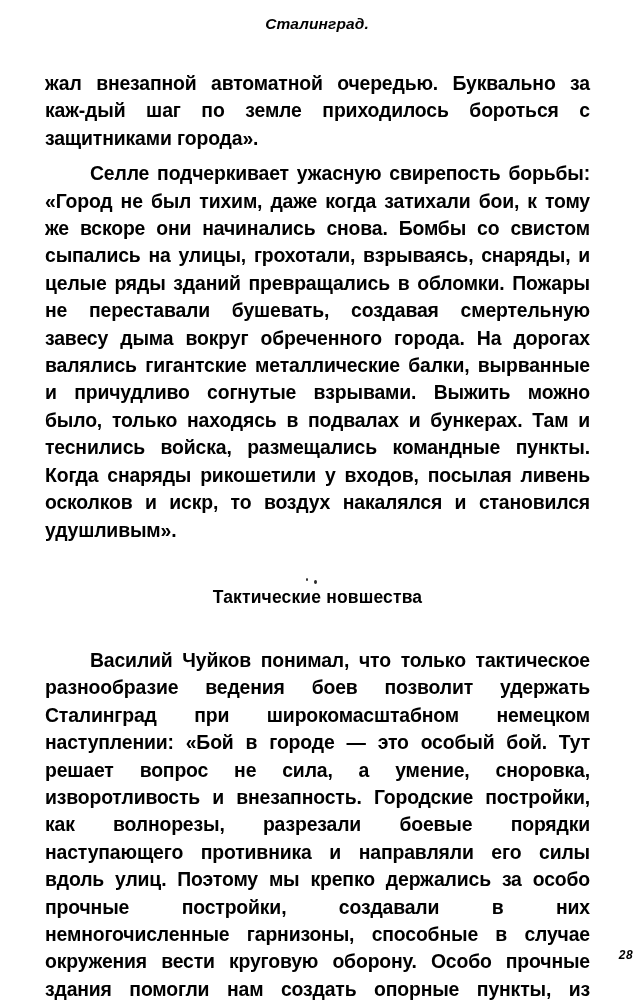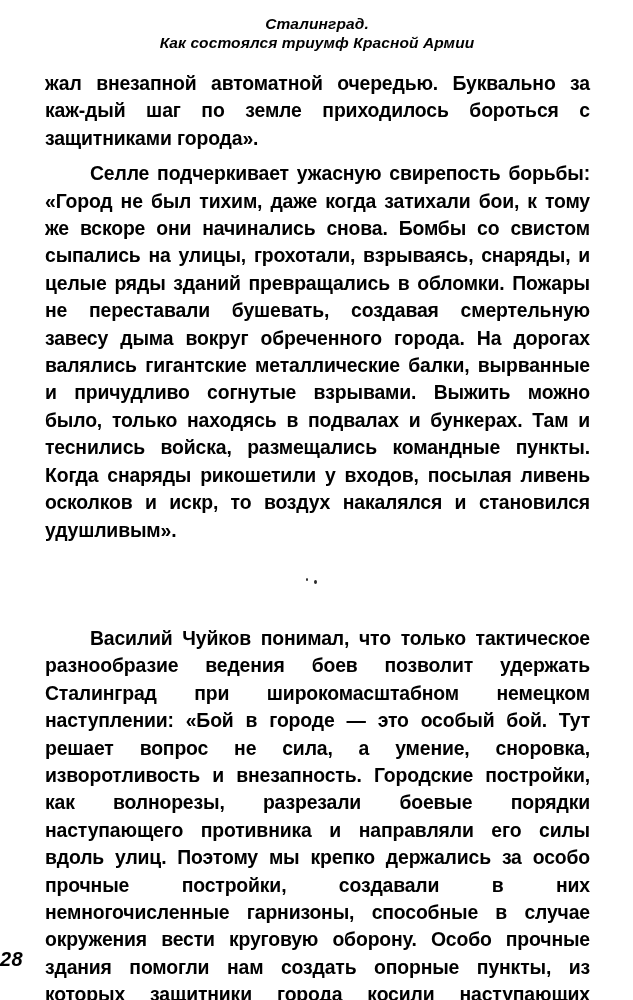--- a/index.html
+++ b/index.html
@@ -103,44 +103,44 @@
     margin-left: -4px;
     top: 28px;
   }
 
   
   .folio {
     position: absolute;
     left: 0;
     right: 0;
     top: 948px;
-    text-align: left;
-    font-size: 20px;
+    text-align: right;
+    font-size: 12px;
     font-weight: bold;
     font-style: italic;
     letter-spacing: 0.4px;
   }
 </style>
 </head>
 <body>
 
 <div class="page">
 
   <div class="running-head">
     <span class="rh-line-1">Сталинград.</span>
-    <span class="rh-line-2">Как состоялся триумф Красной Армии</span>
   </div>
 
   <div class="column">
 
     <p class="para no-stretch">жал внезапной автоматной очередью. Буквально за каж-дый шаг по земле приходилось бороться с защитниками города».</p>
 
     <p class="para indent no-stretch">Селле подчеркивает ужасную свирепость борьбы: «Город не был тихим, даже когда затихали бои, к тому же вскоре они начинались снова. Бомбы со свистом сыпались на улицы, грохотали, взрываясь, снаряды, и целые ряды зданий превращались в обломки. Пожары не переставали бушевать, создавая смертельную завесу дыма вокруг обреченного города. На дорогах валялись гигантские металлические балки, вырванные и причудливо согнутые взрывами. Выжить можно было, только находясь в подвалах и бункерах. Там и теснились войска, размещались командные пункты. Когда снаряды рикошетили у входов, посылая ливень осколков и искр, то воздух накалялся и становился удушливым».</p>
 
     <h2 class="section-heading">
+      <span>Тактические новшества</span>
       <span class="speckle speckle-a"></span>
       <span class="speckle speckle-b"></span>
     </h2>
 
     <p class="para indent no-stretch">Василий Чуйков понимал, что только тактическое разнообразие ведения боев позволит удержать Сталинград при широкомасштабном немецком наступлении: «Бой в городе — это особый бой. Тут решает вопрос не сила, а умение, сноровка, изворотливость и внезапность. Городские постройки, как волнорезы, разрезали боевые порядки наступающего противника и направляли его силы вдоль улиц. Поэтому мы крепко держались за особо прочные постройки, создавали в них немногочисленные гарнизоны, способные в случае окружения вести круговую оборону. Особо прочные здания помогли нам создать опорные пункты, из которых защитники города косили наступающих фашистов огнем пулеметов и автоматов.</p>
 
     <p class="para indent no-stretch">В своих контрударах мы отказались от наступления частями и даже большими подразделениями. К концу</p>
 
   </div>
 

